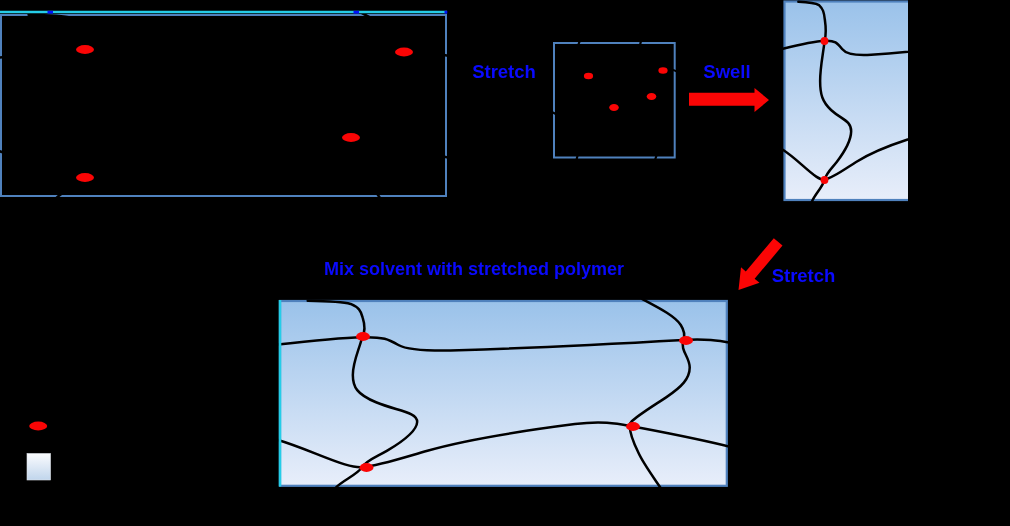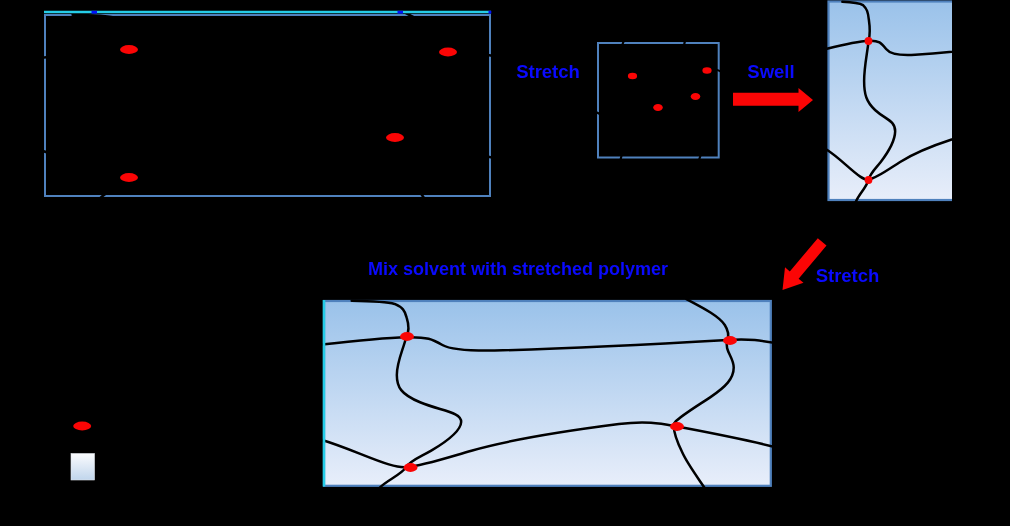--- a/index.html
+++ b/index.html
@@ -1,16 +1,16 @@
 <!DOCTYPE html>
 <html><head>
 <meta charset="utf-8">
 <style>
   html,body{margin:0;padding:0;background:#000;}
-  #canvas{position:relative;width:908px;height:526px;background:#000;overflow:hidden;margin-left:44px;}
+  #canvas{position:relative;width:908px;height:526px;background:#000;overflow:hidden;}
   svg{display:block;}
   text{font-family:"Liberation Sans", sans-serif;font-weight:bold;}
 </style>
 </head>
 <body>
 <div id="canvas">
 <svg width="1010" height="526" viewBox="0 0 1010 526">
 <defs>
   <linearGradient id="g" x1="0" y1="0" x2="0" y2="1">
     <stop offset="0" stop-color="#9ac2ea"></stop>

